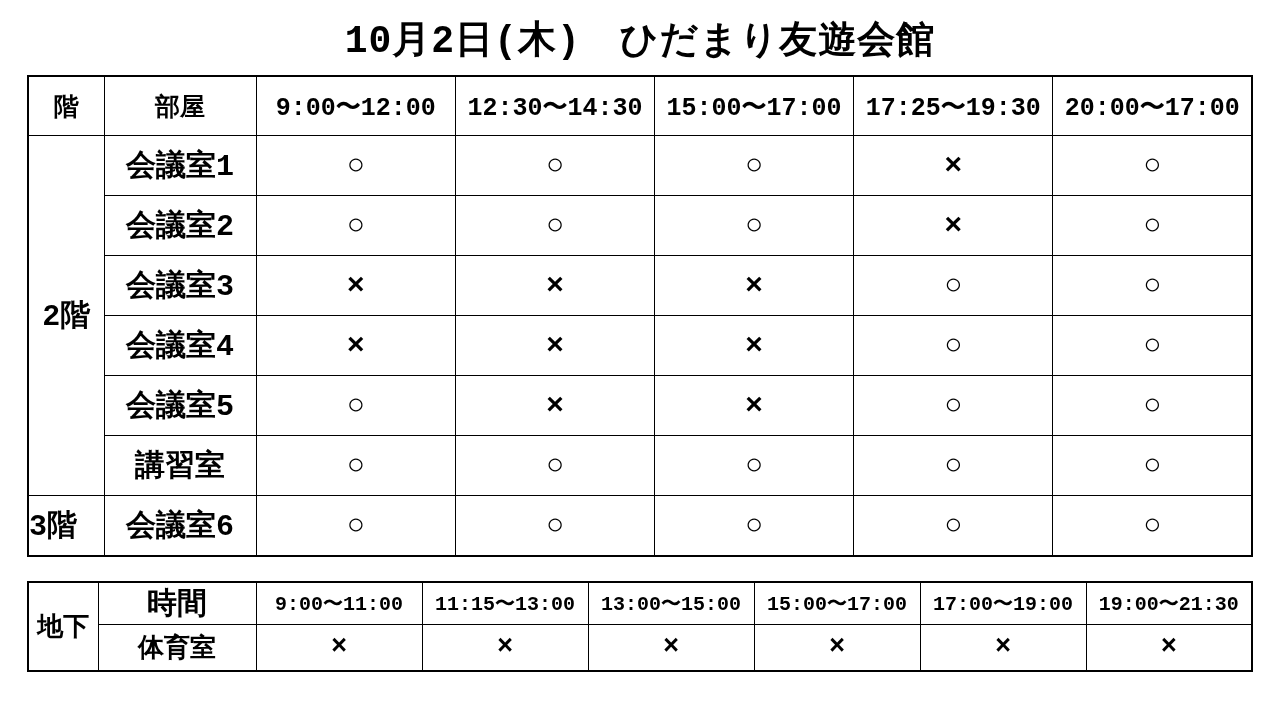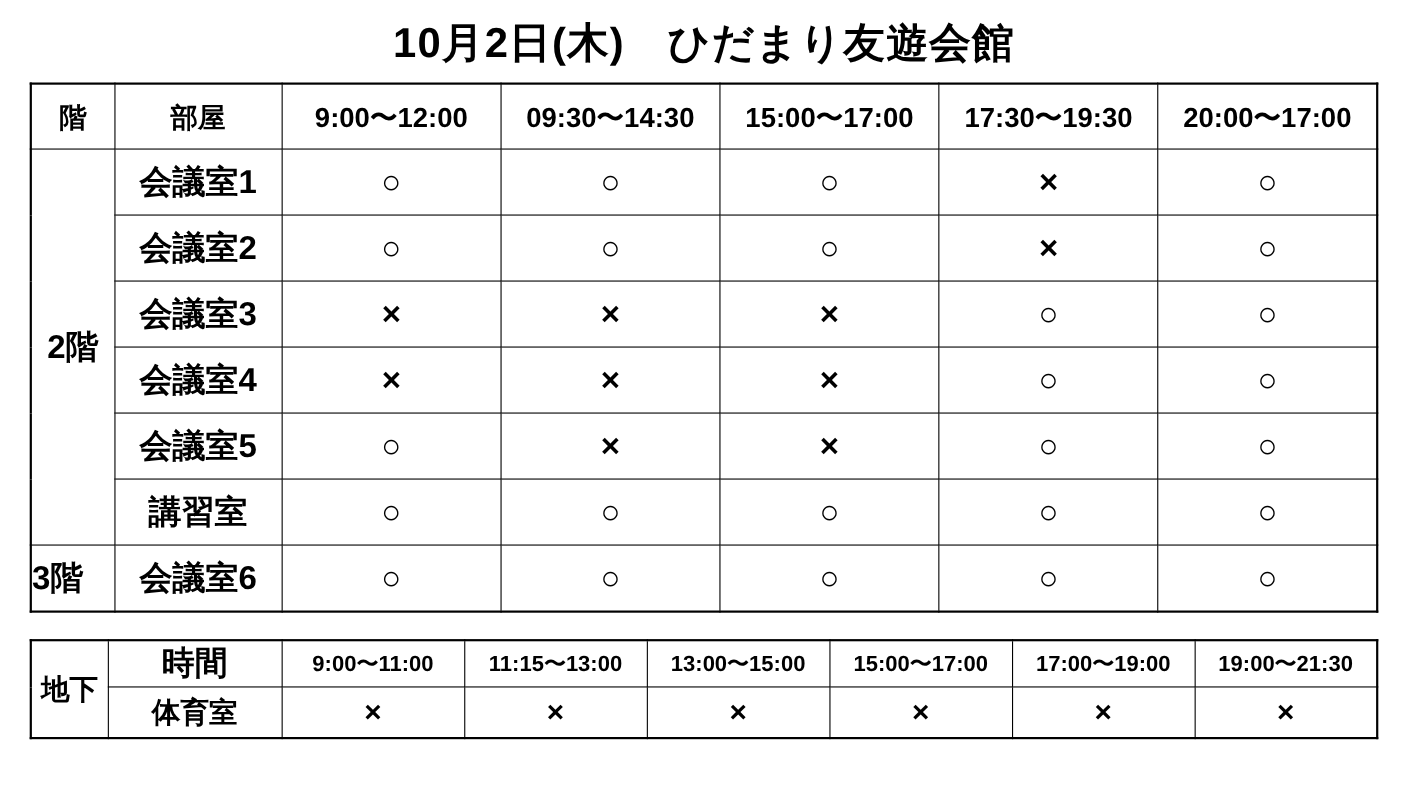--- a/index.html
+++ b/index.html
@@ -12,20 +12,21 @@
     height: 720px;
     font-family: "Liberation Sans", "DejaVu Sans", sans-serif;
     color: #000000;
     overflow: hidden;
   }
   .page {
     position: relative;
     width: 1280px;
     height: 720px;
     box-sizing: border-box;
+    font-family: Liberation Mono, monospace;
   }
   .title {
     text-align: center;
     font-size: 38px;
     font-weight: bold;
     letter-spacing: 1px;
     padding-top: 14px;
     padding-bottom: 10px;
     white-space: pre;
   }
@@ -120,23 +121,23 @@
       <col class="col-slot">
       <col class="col-slot">
       <col class="col-slot">
       <col class="col-slot">
     </colgroup>
     <thead>
       <tr>
         <th class="label-head">階</th>
         <th class="label-head">部屋</th>
         <th>9:00〜12:00</th>
-        <th>09:30〜14:30</th>
+        <th>12:30〜14:30</th>
         <th>15:00〜17:00</th>
-        <th>17:30〜19:30</th>
+        <th>17:25〜19:30</th>
         <th>20:00〜17:00</th>
       </tr>
     </thead>
     <tbody>
       <tr>
         <td class="floor-cell" rowspan="6">2階</td>
         <td>会議室1</td>
         <td class="mark">○</td>
         <td class="mark">○</td>
         <td class="mark">○</td>

